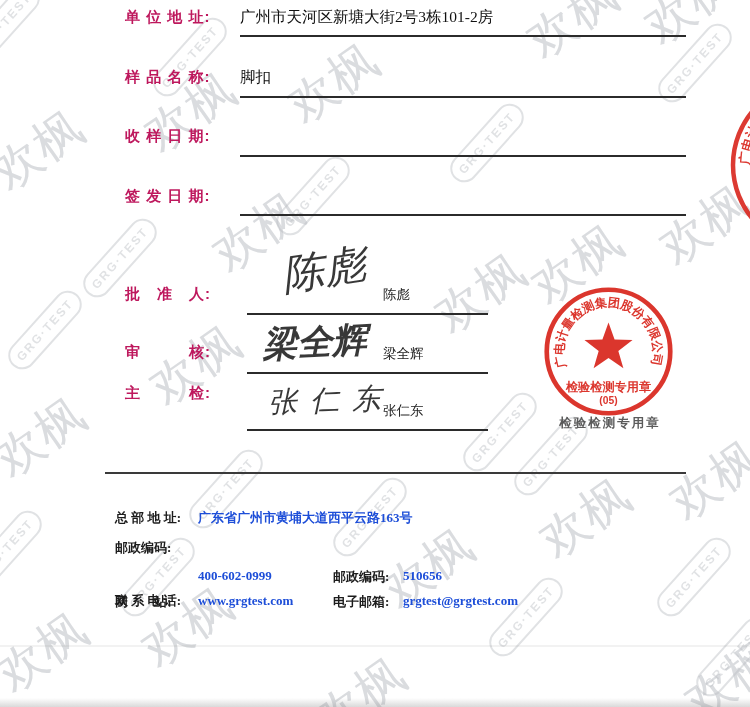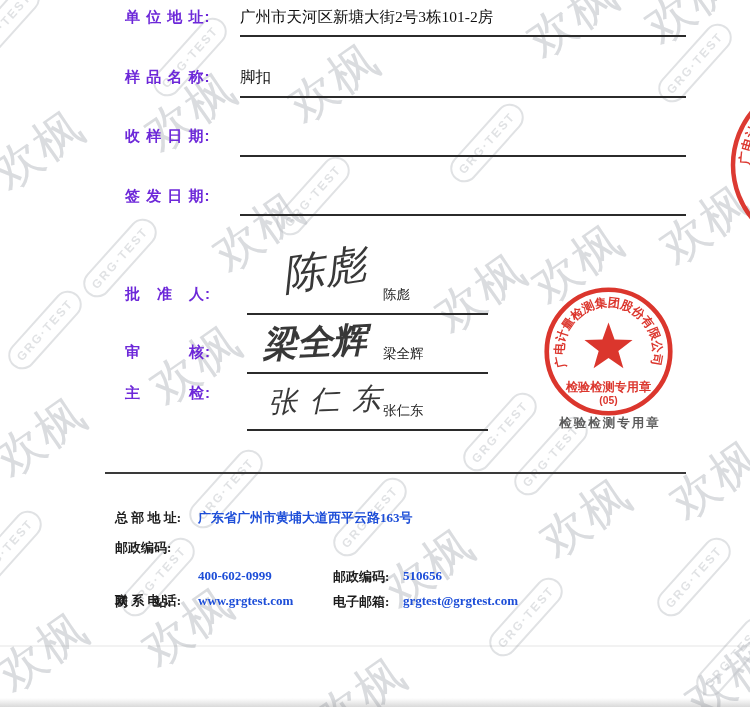--- a/index.html
+++ b/index.html
@@ -31,21 +31,21 @@
   }
   
   .scan-bottom{position:absolute;z-index:4;left:0;bottom:0;width:100%;height:9px;
     background:linear-gradient(to bottom,rgba(120,120,120,0),rgba(120,120,120,.28));}
   .scan-band{position:absolute;z-index:1;left:0;top:645px;width:100%;height:2px;background:rgba(150,150,150,.12);}
   
   .flabel{
     position:absolute;z-index:2;left:125px;
     font-family:"Liberation Sans","DejaVu Sans",sans-serif;
     font-weight:bold;font-size:15px;letter-spacing:1px;
-    white-space:nowrap;color:#6d28d9;
+    white-space:nowrap;color:#be185d;
   }
   .fvalue{
     position:absolute;z-index:2;left:240px;
     font-size:15.5px;white-space:nowrap;color:#111;
   }
   .hline{position:absolute;z-index:2;height:2px;background:#2b2b2b;}
   .vline-field{left:240px;width:446px;}
   .sigline{left:247px;width:241px;}
   .divider{left:105px;width:581px;background:#3a3a3a;}
   .sig{

